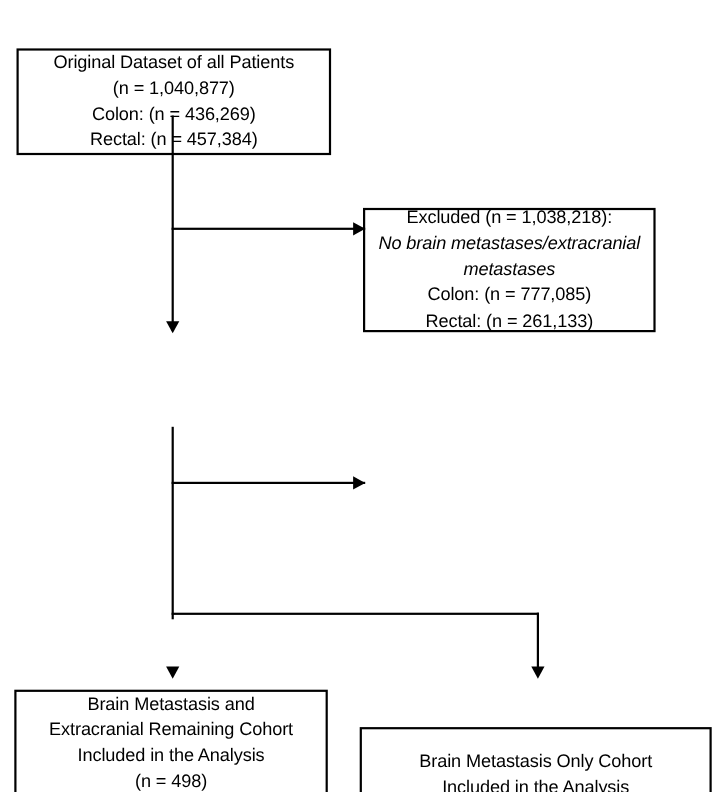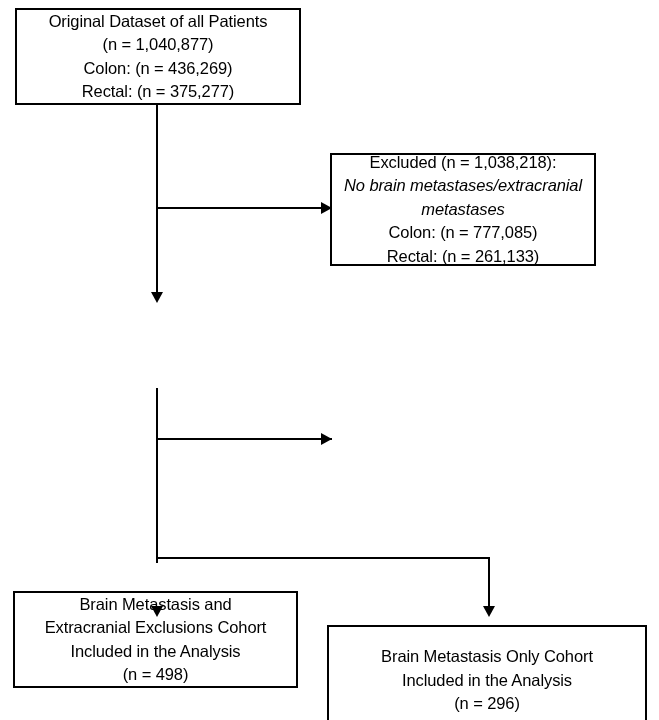--- a/index.html
+++ b/index.html
@@ -25,20 +25,21 @@
     background: #ffffff;
     display: flex;
     flex-direction: column;
     align-items: center;
     justify-content: center;
     text-align: center;
     font-size: 16.5px;
     line-height: 1.42;
     letter-spacing: -0.1px;
     padding: 2px 6px;
+    margin-top: 36px;
   }
   .node .ln { display: block; white-space: nowrap; }
   .node .ln.wrap { white-space: normal; }
   .node .ln.ital { font-style: italic; }
 
   
   #box-original   { left: 15px;  top: 8px;   width: 286px; height: 97px; }
   #box-excluded-1 { left: 330px; top: 153px; width: 266px; height: 113px; }
   #box-remaining  { left: 15px;  top: 301px; width: 286px; height: 87px; }
   #box-excluded-2 { left: 330px; top: 412px; width: 317px; height: 54px; }
@@ -85,35 +86,35 @@
 </style>
 </head>
 <body>
 
 <div id="canvas">
 
   <div class="node" id="box-original">
     <span class="ln">Original Dataset of all Patients</span>
     <span class="ln">(n = 1,040,877)</span>
     <span class="ln">Colon: (n = 436,269)</span>
-    <span class="ln">Rectal: (n = 375,277)</span>
+    <span class="ln">Rectal: (n = 457,384)</span>
   </div>
 
   <div class="node" id="box-excluded-1">
     <span class="ln">Excluded (n = 1,038,218):</span>
     <span class="ln wrap ital">No brain metastases/extracranial metastases</span>
     <span class="ln">Colon: (n = 777,085)</span>
     <span class="ln">Rectal: (n = 261,133)</span>
   </div>
 
 
 
   <div class="node" id="box-cohort-both">
     <span class="ln">Brain Metastasis and</span>
-    <span class="ln">Extracranial Exclusions Cohort</span>
+    <span class="ln">Extracranial Remaining Cohort</span>
     <span class="ln">Included in the Analysis</span>
     <span class="ln">(n = 498)</span>
   </div>
 
   <div class="node" id="box-cohort-only">
     <span class="ln">Brain Metastasis Only Cohort</span>
     <span class="ln">Included in the Analysis</span>
     <span class="ln">(n = 296)</span>
   </div>
 

